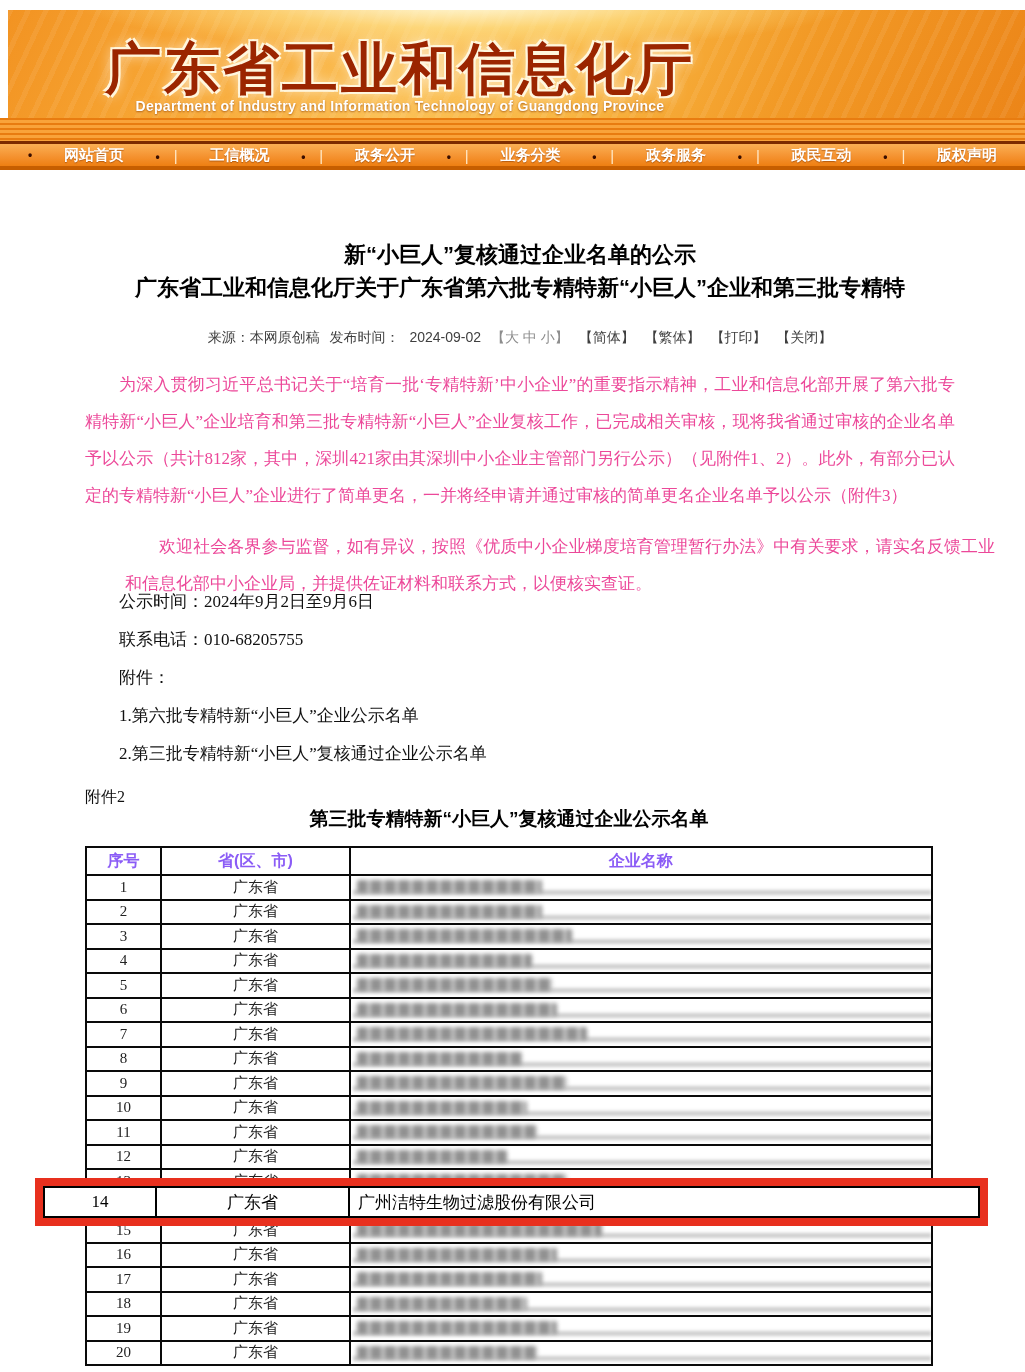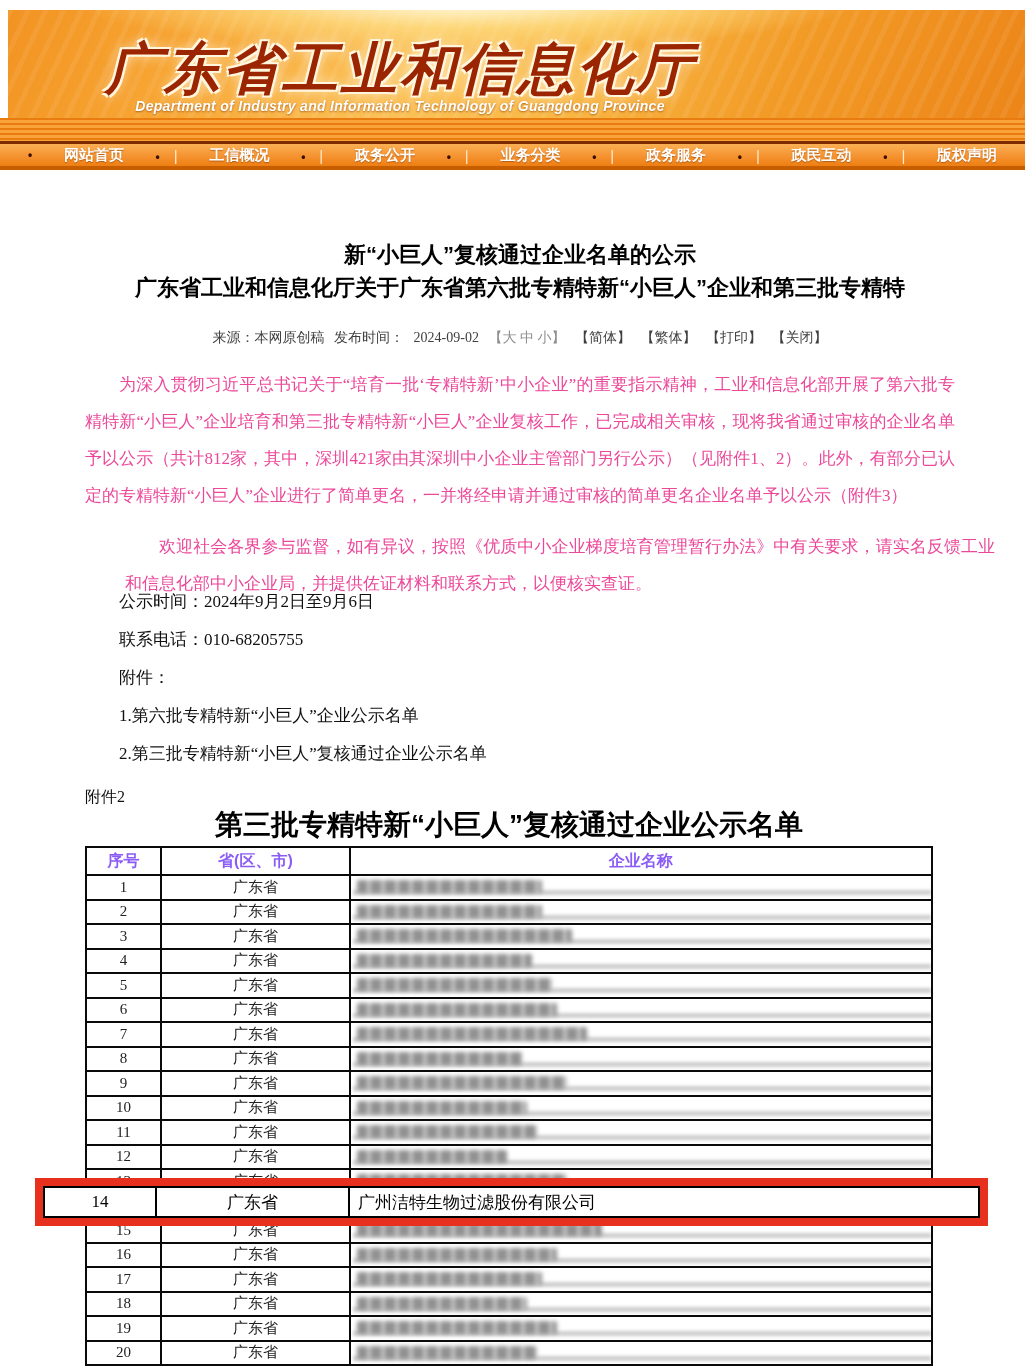--- a/index.html
+++ b/index.html
@@ -8,21 +8,20 @@
     background:#ffffff;font-family:"Liberation Serif",serif;color:#1a1a1a;
   }
   
   .banner{
     position:absolute;top:10px;left:8px;right:0;height:108px;
     background:
       radial-gradient(ellipse 55% 65% at 45% -8%, rgba(255,255,235,.95), rgba(255,232,150,.55) 38%, rgba(255,205,95,0) 70%),
       repeating-linear-gradient(115deg, rgba(255,255,255,.07) 0 5px, rgba(255,255,255,0) 5px 16px),
       linear-gradient(115deg,#f29322 0%,#f7a634 18%,#fbc258 40%,#f9b845 56%,#f29a26 76%,#ec8518 100%);
     overflow:hidden;
-    font-style:italic;
   }
   .banner-title{
     position:absolute;left:62px;top:22px;width:660px;text-align:center;
     font-family:"Liberation Sans",sans-serif;font-weight:bold;font-size:56px;letter-spacing:3px;
     color:#9b2500;
     text-shadow:-2px -2px 0 #fff6dd,2px -2px 0 #fff6dd,-2px 2px 0 #fff6dd,2px 2px 0 #fff6dd,0 0 14px rgba(255,255,255,.85);
     white-space:nowrap;
   }
   .banner-sub{
     position:absolute;left:62px;top:88px;width:660px;text-align:center;
@@ -48,36 +47,36 @@
   .nav .pipe{color:#ffe9c8;font-weight:normal;margin-left:14px;}
   .nav .nav-item{cursor:pointer;text-shadow:0 1px 1px rgba(140,60,0,.6);}
   
   .content{position:absolute;left:85px;top:0;width:870px;}
   .art-title{
     position:absolute;top:238px;width:100%;text-align:center;
     font-family:"Liberation Sans",sans-serif;font-weight:bold;font-size:22px;line-height:33px;color:#000;
   }
   .meta{
     position:absolute;top:329px;width:100%;text-align:center;
-    font-family:Liberation Serif, serif;font-size:14px;color:#3f3f3f;
+    font-family:Liberation Sans, sans-serif;font-size:14px;color:#3f3f3f;
   }
   .meta .sz{color:#8d8d8d;}
   .meta span{margin:0 3px;}
   .para{
     position:absolute;width:870px;font-size:17px;line-height:37px;
     text-align:justify;text-indent:2em;color:#ec4899;
   }
   .p1{top:366px;}
   .p2{top:528px;margin-left:40px;}
   .iline{position:absolute;width:870px;font-size:17px;color:#111;text-indent:2em;}
   .l-time{top:590px;} .l-phone{top:628px;} .l-att{top:666px;} .l-a1{top:704px;} .l-a2{top:742px;}
   .fj2{position:absolute;top:787px;font-size:16px;color:#111;}
   .tbl-title{
     position:absolute;top:806px;width:848px;text-align:center;
-    font-family:"Liberation Sans",sans-serif;font-weight:bold;font-size:28px;color:#000;
+    font-family:"Liberation Sans",sans-serif;font-weight:bold;font-size:19px;color:#000;
   }
   
   .table-wrap{position:absolute;top:846px;left:0;width:848px;}
   table.lst{border-collapse:collapse;width:848px;table-layout:fixed;}
   table.lst th,table.lst td{border:2px solid #0a0a0a;padding:0;}
   table.lst th{
     height:26px;font-family:"Liberation Sans",sans-serif;font-size:16px;font-weight:bold;color:#8b5cf6;
   }
   table.lst td{height:22.5px;font-size:15px;color:#222;text-align:center;}
   .c1{width:75px;} .c2{width:188px;} .c3{width:581px;}

